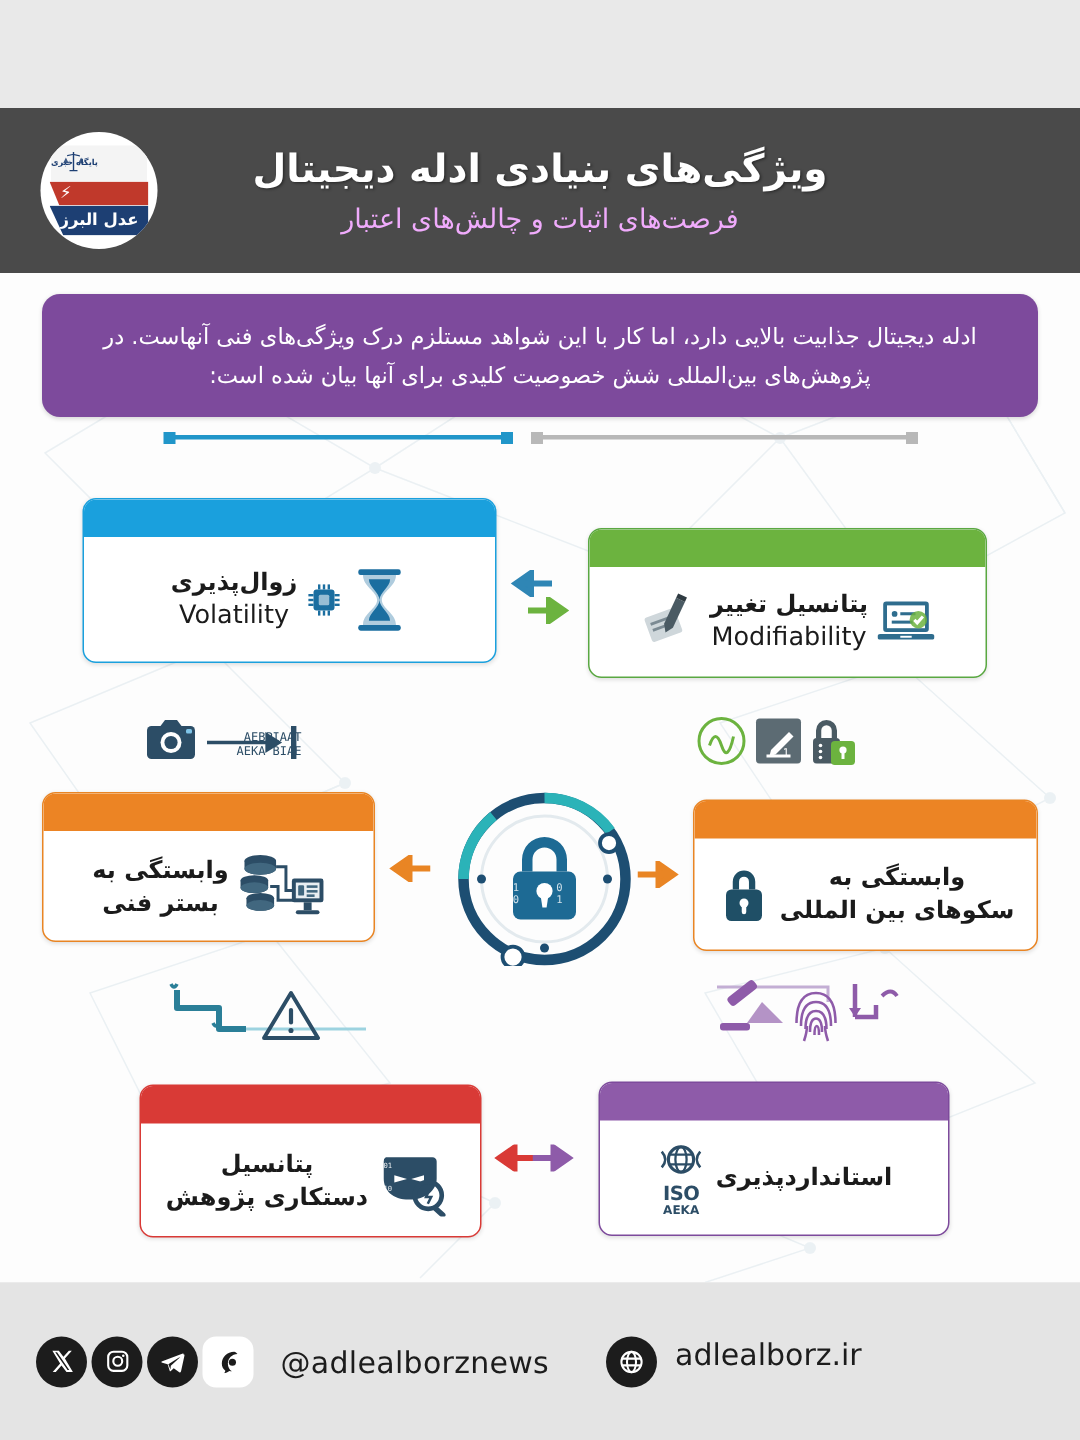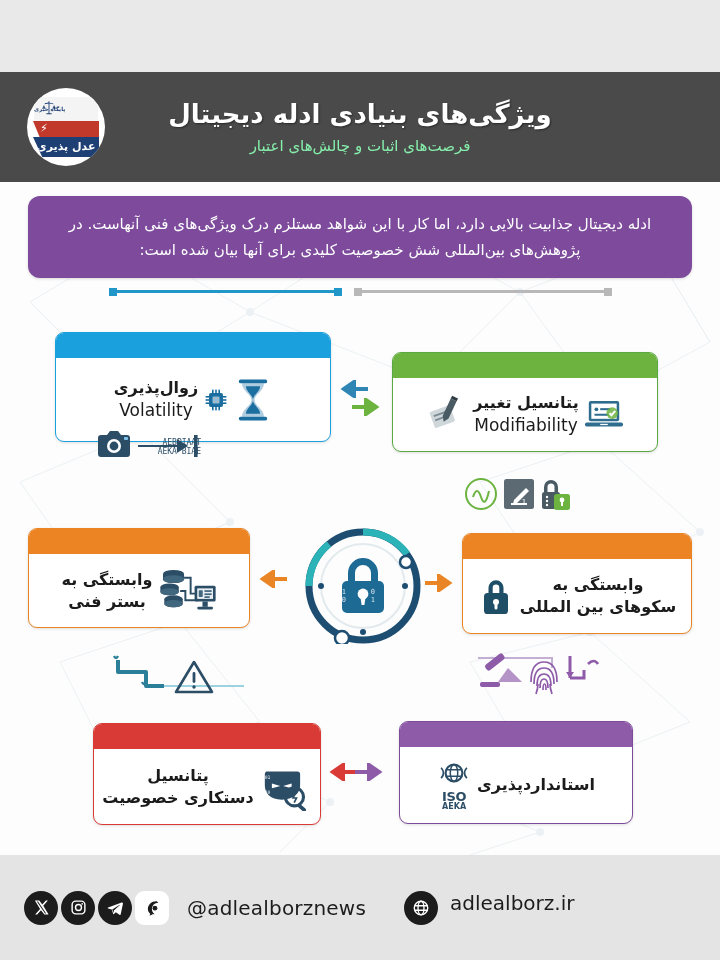--- a/index.html
+++ b/index.html
@@ -45,21 +45,21 @@
     font-size: 11px; font-weight: bold; text-align: center; line-height: 20px;
     clip-path: polygon(0 0, 100% 0, 100% 100%, 14% 100%);
   }
   .header-texts { position: absolute; left: 0; top: 0; width: 720px; height: 110px;
                   display: flex; flex-direction: column; justify-content: center; align-items: center; }
   .header-title {
     font-size: 26px; font-weight: bold; color: #ffffff;
     text-shadow: 1px 1px 2px rgba(0,0,0,.45);
     margin-bottom: 8px; letter-spacing: .3px;
   }
-  .header-sub { font-size: 15px; color: #86efac; font-weight: normal; }
+  .header-sub { font-size: 18px; color: #f0abfc; font-weight: normal; }
 
   
   .canvas {
     position: absolute; top: 182px; left: 0; width: 720px; height: 673px;
     background: #fdfdfd; overflow: hidden;
   }
   .net-bg { position: absolute; inset: 0; opacity: .5; }
 
   
   .intro {
@@ -109,21 +109,21 @@
   #card-tamper       { left: 93px;  top: 723px; width: 228px; height: 102px; border-color: #d93a36; }
   #card-tamper       .card-bar { background: #d93a36; }
   #card-standards    { left: 399px; top: 721px; width: 234px; height: 103px; border-color: #7d4a9c; }
   #card-standards    .card-bar { background: #8e5ba9; }
 
   
   .hub { position: absolute; left: 296px; top: 528px; width: 134px; height: 116px; }
 
   
   .deco { position: absolute; }
-  #deco-camera    { left: 98px;  top: 427px; }
+  #deco-camera    { left: 98px;  top: 476px; }
   #deco-green-ic  { left: 464px; top: 472px; }
   #deco-warning   { left: 108px; top: 650px; }
   #deco-legal     { left: 478px; top: 650px; }
   .arrow { position: absolute; }
   #arr-blue   { left: 334px; top: 380px; }
   #arr-green  { left: 352px; top: 398px; }
   #arr-orange-l { left: 253px; top: 570px; }
   #arr-orange-r { left: 425px; top: 574px; }
   #arr-red    { left: 323px; top: 763px; }
   #arr-purple { left: 355px; top: 763px; }
@@ -157,21 +157,21 @@
       <div class="logo-top">
         <svg class="logo-scales" viewBox="0 0 24 24" fill="currentColor">
           <path d="M11.3 2h1.4v2.1l5.6 1.1.2 1.2-5.8-1.1V20h3.3v1.3H8V20h3.3V5.1L5.5 6.2 5.7 5l5.6-1.1V2z"></path>
           <path d="M4.4 7.6L1.6 13.3h5.6L4.4 7.6zm15.2 0l-2.8 5.7h5.6l-2.8-5.7z" opacity=".85"></path>
         </svg>
         <span class="logo-kicker">پایگاه خبری</span>
       </div>
       <div class="logo-red-band">
         <span class="bolt">⚡</span>
       </div>
-      <div class="logo-blue-band">عدل پذیری</div>
+      <div class="logo-blue-band">عدل البرز</div>
     </div>
     <div class="header-texts">
       <div class="header-title">ویژگی‌های بنیادی ادله دیجیتال</div>
       <div class="header-sub">فرصت‌های اثبات و چالش‌های اعتبار</div>
     </div>
   </div>
 
   <div class="canvas">
     <svg class="net-bg" viewBox="0 0 720 673">
       <g stroke="#d9e4ea" stroke-width="1" fill="none">
@@ -357,21 +357,21 @@
           </g>
           <path d="M8 14.5l6 1.8-6 1.6z" fill="#ffffff"></path>
           <path d="M22 14.5l-6 1.8 6 1.6z" fill="#ffffff"></path>
           <circle cx="24" cy="24" r="6.4" fill="none" stroke="#2c4d66" stroke-width="2.2"></circle>
           <path d="M24.4 21.8l-1.4 3h2.4l-1.6 3.2" stroke="#2c4d66" stroke-width="1.2" fill="none"></path>
           <rect x="27.5" y="28.5" width="7" height="2.6" rx="1.3" transform="rotate(42 27.5 28.5)"></rect>
         </svg>
       </span>
       <span class="card-label">
         <span class="fa">پتانسیل</span>
-        <span class="fa">دستکاری خصوصیت</span>
+        <span class="fa">دستکاری پژوهش</span>
       </span>
     </div>
   </div>
 
   <div class="card" id="card-standards">
     <div class="card-bar"></div>
     <div class="card-body">
       <span class="card-label">
         <span class="fa">استانداردپذیری</span>
       </span>

